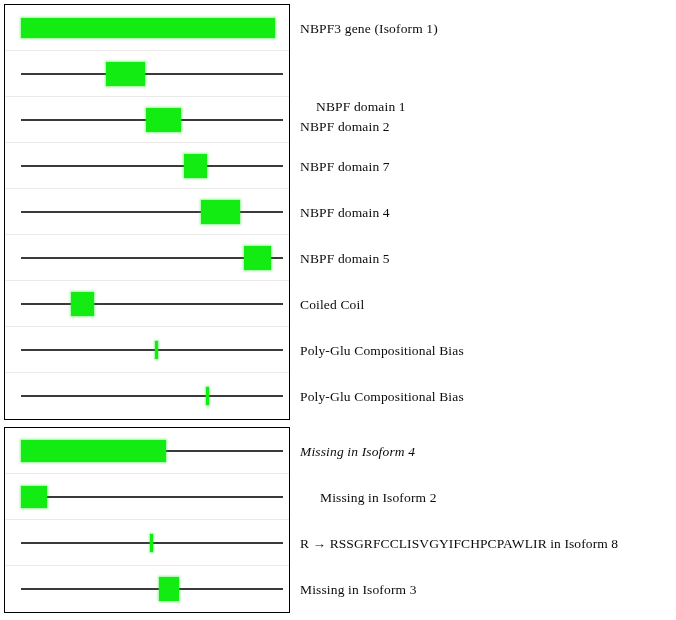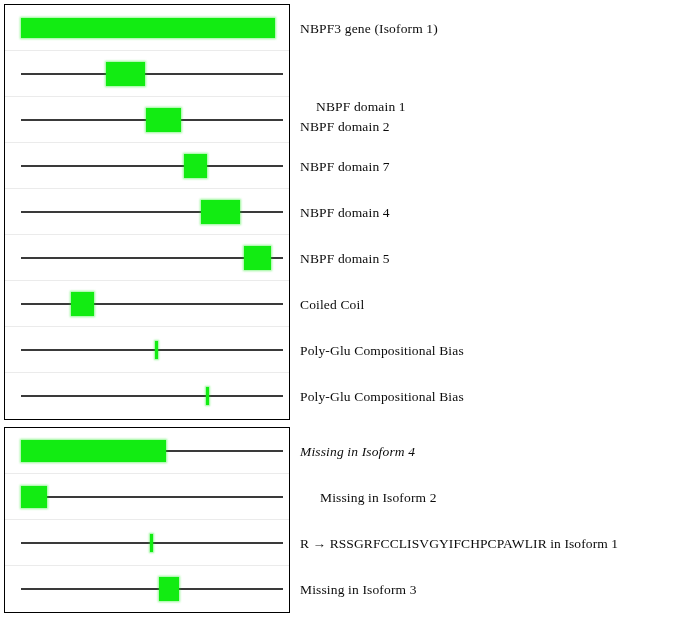--- a/index.html
+++ b/index.html
@@ -112,21 +112,21 @@
         <div class="axis" style="left: 16px; width: 262px; top: 22px;"></div>
         <div class="feature" style="background: rgb(18, 236, 18); left: 149.902px; width: 3.096px; height: 18px; top: 14px;"></div>
       </div>
       <div class="track last" style="height: 46px;">
         <div class="axis" style="left: 16px; width: 262px; top: 22px;"></div>
         <div class="feature" style="background: rgb(18, 236, 18); left: 200.986px; width: 3.096px; height: 18px; top: 14px;"></div>
       </div>
     </div>
     <div class="label" style="left: 300px; top: 444.6px; font-style: italic;">Missing in Isoform 4</div>
     <div class="label" style="left: 312px; top: 490.6px; margin-left: 8px;">Missing in Isoform 2</div>
-    <div class="label seq" style="left: 300px; top: 536.6px;">R → RSSGRFCCLISVGYIFCHPCPAWLIR in Isoform 1</div>
+    <div class="label seq" style="left: 300px; top: 536.6px;">R → RSSGRFCCLISVGYIFCHPCPAWLIR in Isoform 8</div>
     <div class="label" style="left: 300px; top: 582.6px;">Missing in Isoform 3</div>
     <div class="panel" style="top: 427px;">
       <div class="track" style="height: 46px;">
         <div class="axis" style="left: 16px; width: 262px; top: 22px;"></div>
         <div class="feature" style="background: rgb(18, 236, 18); left: 16px; width: 144.996px; height: 22px; top: 12px;"></div>
       </div>
       <div class="track" style="height: 46px;">
         <div class="axis" style="left: 16px; width: 262px; top: 22px;"></div>
         <div class="feature" style="background: rgb(18, 236, 18); left: 16px; width: 25.8px; height: 22px; top: 12px;"></div>
       </div>

